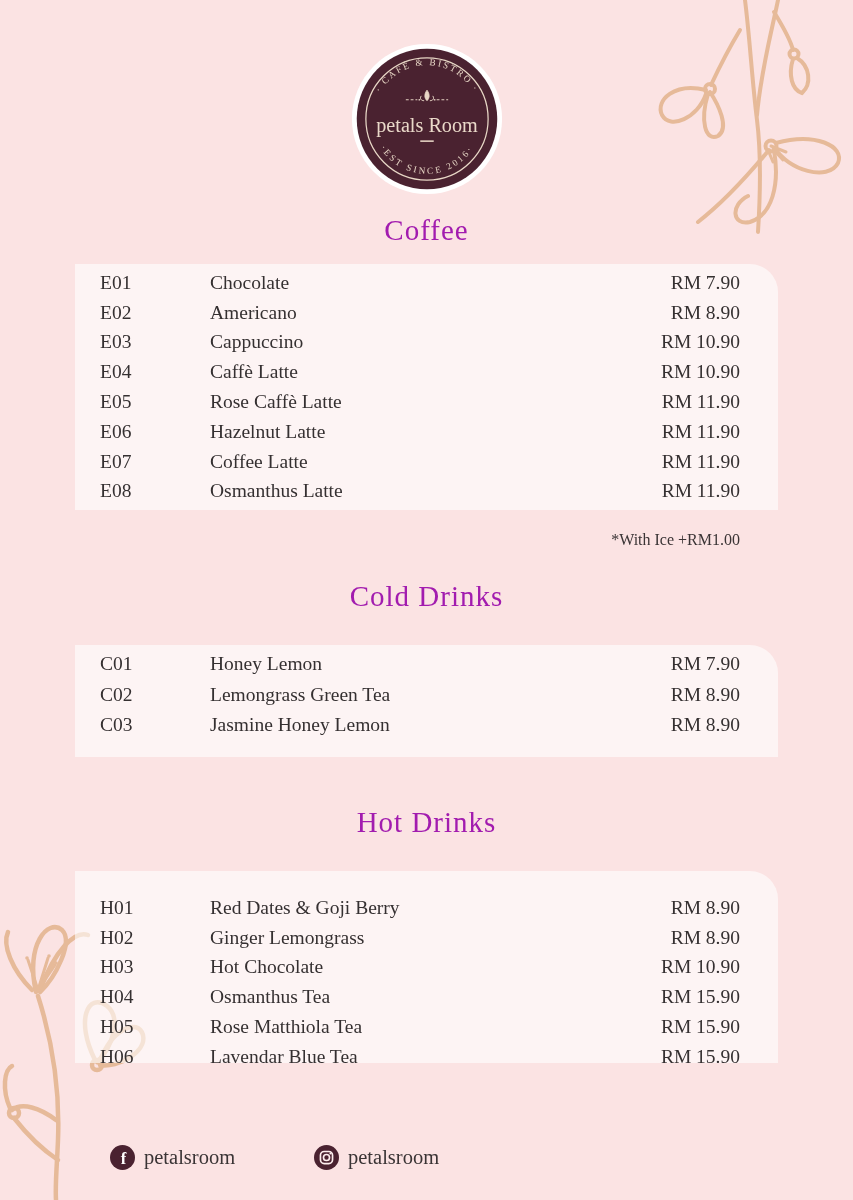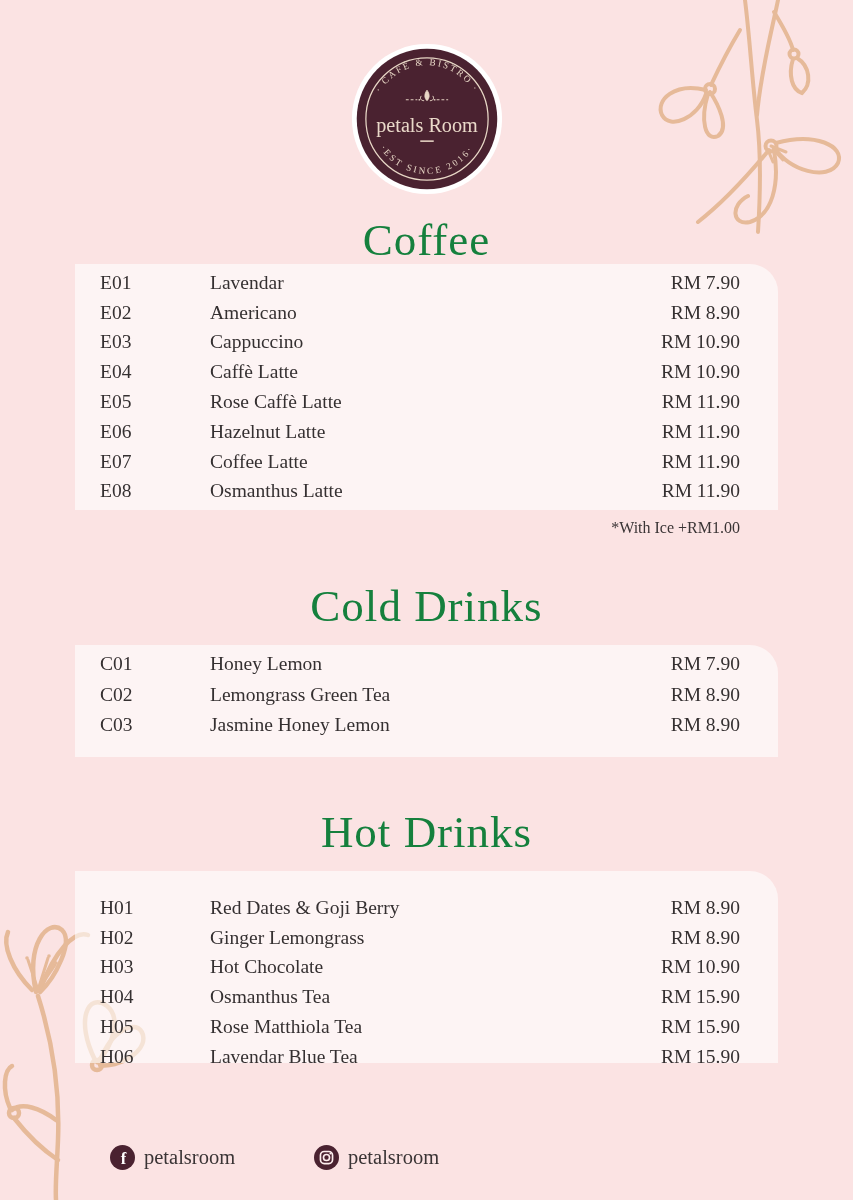--- a/index.html
+++ b/index.html
@@ -13,22 +13,22 @@
   }
   .decor{position:absolute;pointer-events:none;}
   .decor-tr{top:0;right:0;}
   .decor-bl{bottom:0;left:0;}
 
   .logo{position:absolute;top:42px;left:50%;margin-left:-77px;width:154px;height:154px;}
 
   .section-title{
     position:absolute;left:0;width:100%;
     text-align:center;
-    font-size:45px;letter-spacing:1px;
-    color:#15803d;
+    font-size:29px;letter-spacing:1px;
+    color:#a21caf;
     margin:0;font-weight:400;
   }
   .title-coffee{top:214px;}
   .title-cold{top:580px;}
   .title-hot{top:806px;}
 
   .menu-card{
     position:absolute;left:75px;width:703px;
     background:rgba(255,255,255,0.60);
     border-radius:0 28px 0 0;
@@ -39,21 +39,21 @@
   .card-cold{top:645px;height:112px;}
   .card-hot{top:871px;height:192px;padding-top:22px;}
 
   .menu-row{display:flex;align-items:center;height:29.8px;font-size:19.5px;color:#353031;}
   .card-cold .menu-row{height:30.6px;}
   .menu-row .code{width:110px;flex:0 0 auto;}
   .menu-row .name{flex:0 0 auto;}
   .menu-row .price{margin-left:auto;text-align:right;}
 
   .ice-note{
-    position:absolute;top:519px;right:113px;
+    position:absolute;top:531px;right:113px;
     font-size:16px;color:#3a3435;
   }
   .disclaimer{
     position:absolute;top:1086px;left:0;width:100%;
     text-align:center;font-size:15.5px;letter-spacing:.4px;color:#332e2f;
   }
 
   .footer-group{
     position:absolute;top:1144px;height:26px;
     display:flex;align-items:center;gap:9px;
@@ -130,21 +130,21 @@
     <text font-family="Liberation Serif, serif" font-size="9.5" letter-spacing="2.6" fill="#e8d7c6">
       <textPath href="#arcBottom" startOffset="50%" text-anchor="middle">·EST SINCE 2016·</textPath>
     </text>
   </svg>
 
   <h2 class="section-title title-coffee">Coffee</h2>
   <div class="menu-card card-coffee">
 
       <div class="menu-row">
         <span class="code">E01</span>
-        <span class="name">Lavendar</span>
+        <span class="name">Chocolate</span>
         <span class="price">RM 7.90</span>
       </div>
 
       <div class="menu-row">
         <span class="code">E02</span>
         <span class="name">Americano</span>
         <span class="price">RM 8.90</span>
       </div>
 
       <div class="menu-row">

